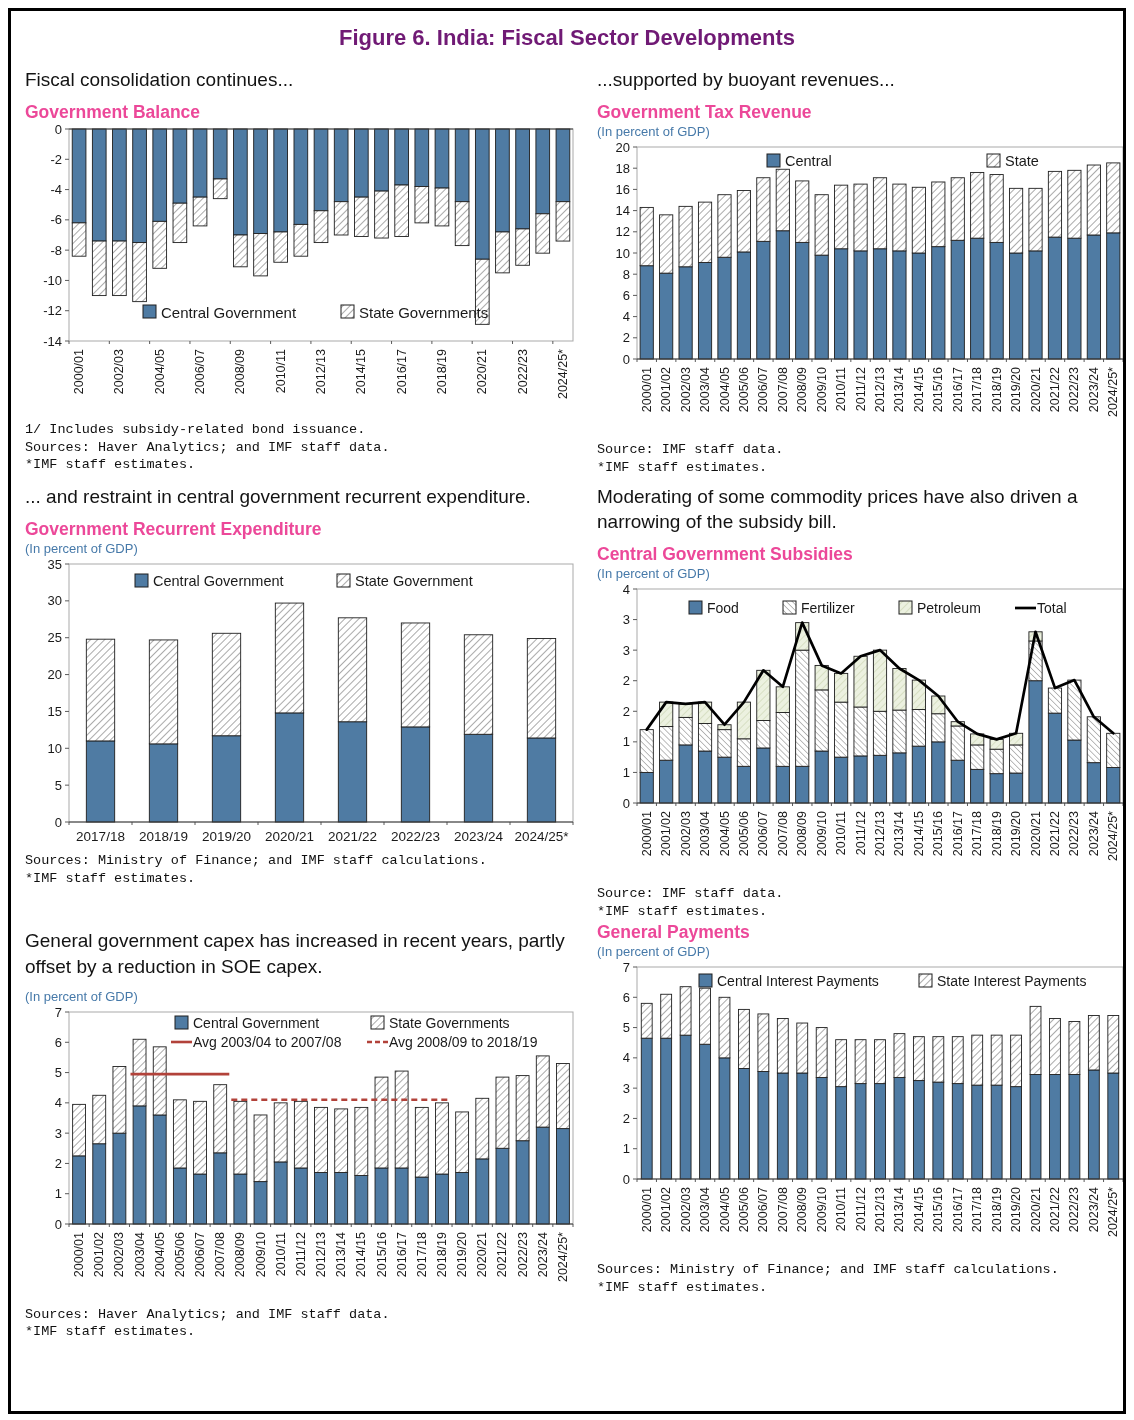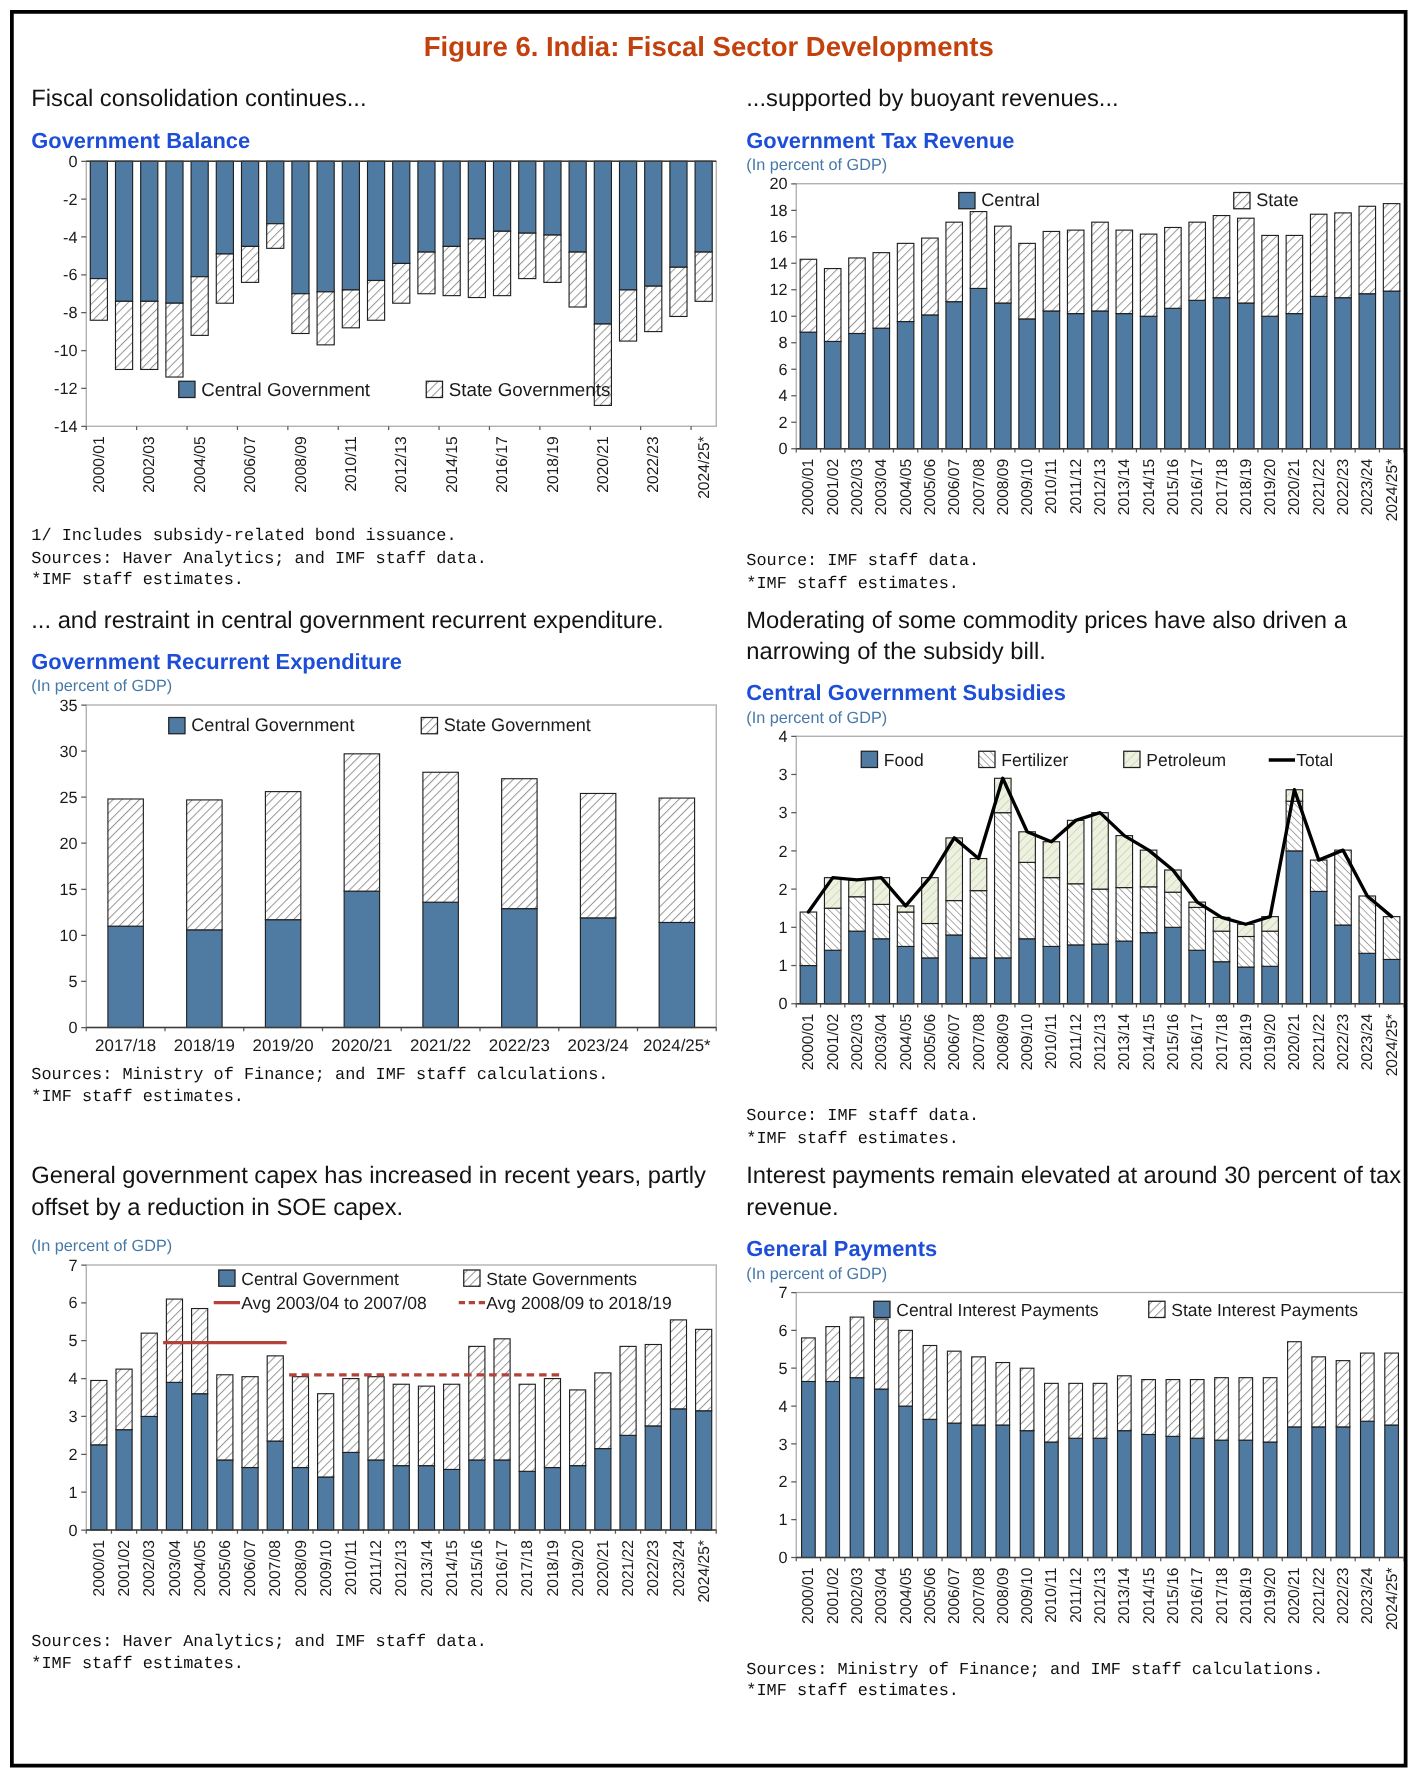--- a/index.html
+++ b/index.html
@@ -1,23 +1,23 @@
 <!DOCTYPE html>
 <html><head>
 <meta charset="utf-8">
 <style>
   html,body{margin:0;padding:0;background:#ffffff;}
   body{font-family:"Liberation Sans",sans-serif;color:#1a1a1a;}
   .frame{width:1134px;height:1420px;box-sizing:border-box;padding:8px 8px 6px;background:#fff;}
   .page{width:100%;height:100%;box-sizing:border-box;border:3px solid #000;padding:8px 12px 4px;overflow:hidden;background:#fff;}
-  .figtitle{text-align:center;font-size:22px;font-weight:bold;color:#c2410c;margin:6px 0 8px;}
+  .figtitle{text-align:center;font-size:22px;font-weight:bold;color:#701a75;margin:6px 0 8px;}
   .grid{display:grid;grid-template-columns:566px 540px;column-gap:6px;}
   .panel{min-width:0;}
   .caption{font-size:19px;line-height:1.32;color:#131313;margin:8px 2px 10px;}
-  .ctitle{color:#1d4ed8;font-weight:bold;font-size:17.5px;margin:2px 0 0 2px;}
+  .ctitle{color:#ec4899;font-weight:bold;font-size:17.5px;margin:2px 0 0 2px;}
   .csub{color:#4679a9;font-size:13px;margin:1px 0 2px 2px;}
   .foot{font-size:13.5px;line-height:1.3;color:#101010;margin-left:2px;font-family:Liberation Mono, monospace;}
   svg text{font-family:"Liberation Sans",sans-serif;fill:#1a1a1a;}
   .svg-host{line-height:0;}
 </style>
 </head>
 <body>
 
 <svg width="0" height="0" style="position:absolute" aria-hidden="true">
   <defs>
@@ -643,21 +643,20 @@
               <line x1="148" y1="36" x2="169" y2="36" stroke="#b2423a" stroke-width="2.6"></line>
               <text x="170" y="36" dominant-baseline="central" font-size="14">Avg 2003/04 to 2007/08</text>
               <line x1="344" y1="36" x2="365" y2="36" stroke="#b2423a" stroke-width="2.6" stroke-dasharray="5,3"></line>
               <text x="366" y="36" dominant-baseline="central" font-size="14">Avg 2008/09 to 2018/19</text>
             </svg></div>
         <div class="foot">Sources: Haver Analytics; and IMF staff data.</div>
         <div class="foot">*IMF staff estimates.</div>
       </section>
 
       <section class="panel">
-        <p class="caption">Interest payments remain elevated at around 30 percent of tax revenue.</p>
         <h3 class="ctitle">General Payments</h3>
         <div class="csub">(In percent of GDP)</div>
         <div class="svg-host"><svg width="536" height="300" viewBox="0 0 536 300">
               <rect x="42" y="6" width="486" height="212" fill="none" stroke="#a9a9a9" stroke-width="1"></rect>
               <line x1="38" y1="218" x2="42" y2="218" stroke="#5a5a5a" stroke-width="1"></line>
               <text x="35" y="218" text-anchor="end" dominant-baseline="central" font-size="13">0</text>
               <line x1="38" y1="187.71428571428572" x2="42" y2="187.71428571428572" stroke="#5a5a5a" stroke-width="1"></line>
               <text x="35" y="187.71428571428572" text-anchor="end" dominant-baseline="central" font-size="13">1</text>
               <line x1="38" y1="157.42857142857142" x2="42" y2="157.42857142857142" stroke="#5a5a5a" stroke-width="1"></line>
               <text x="35" y="157.42857142857142" text-anchor="end" dominant-baseline="central" font-size="13">2</text>

